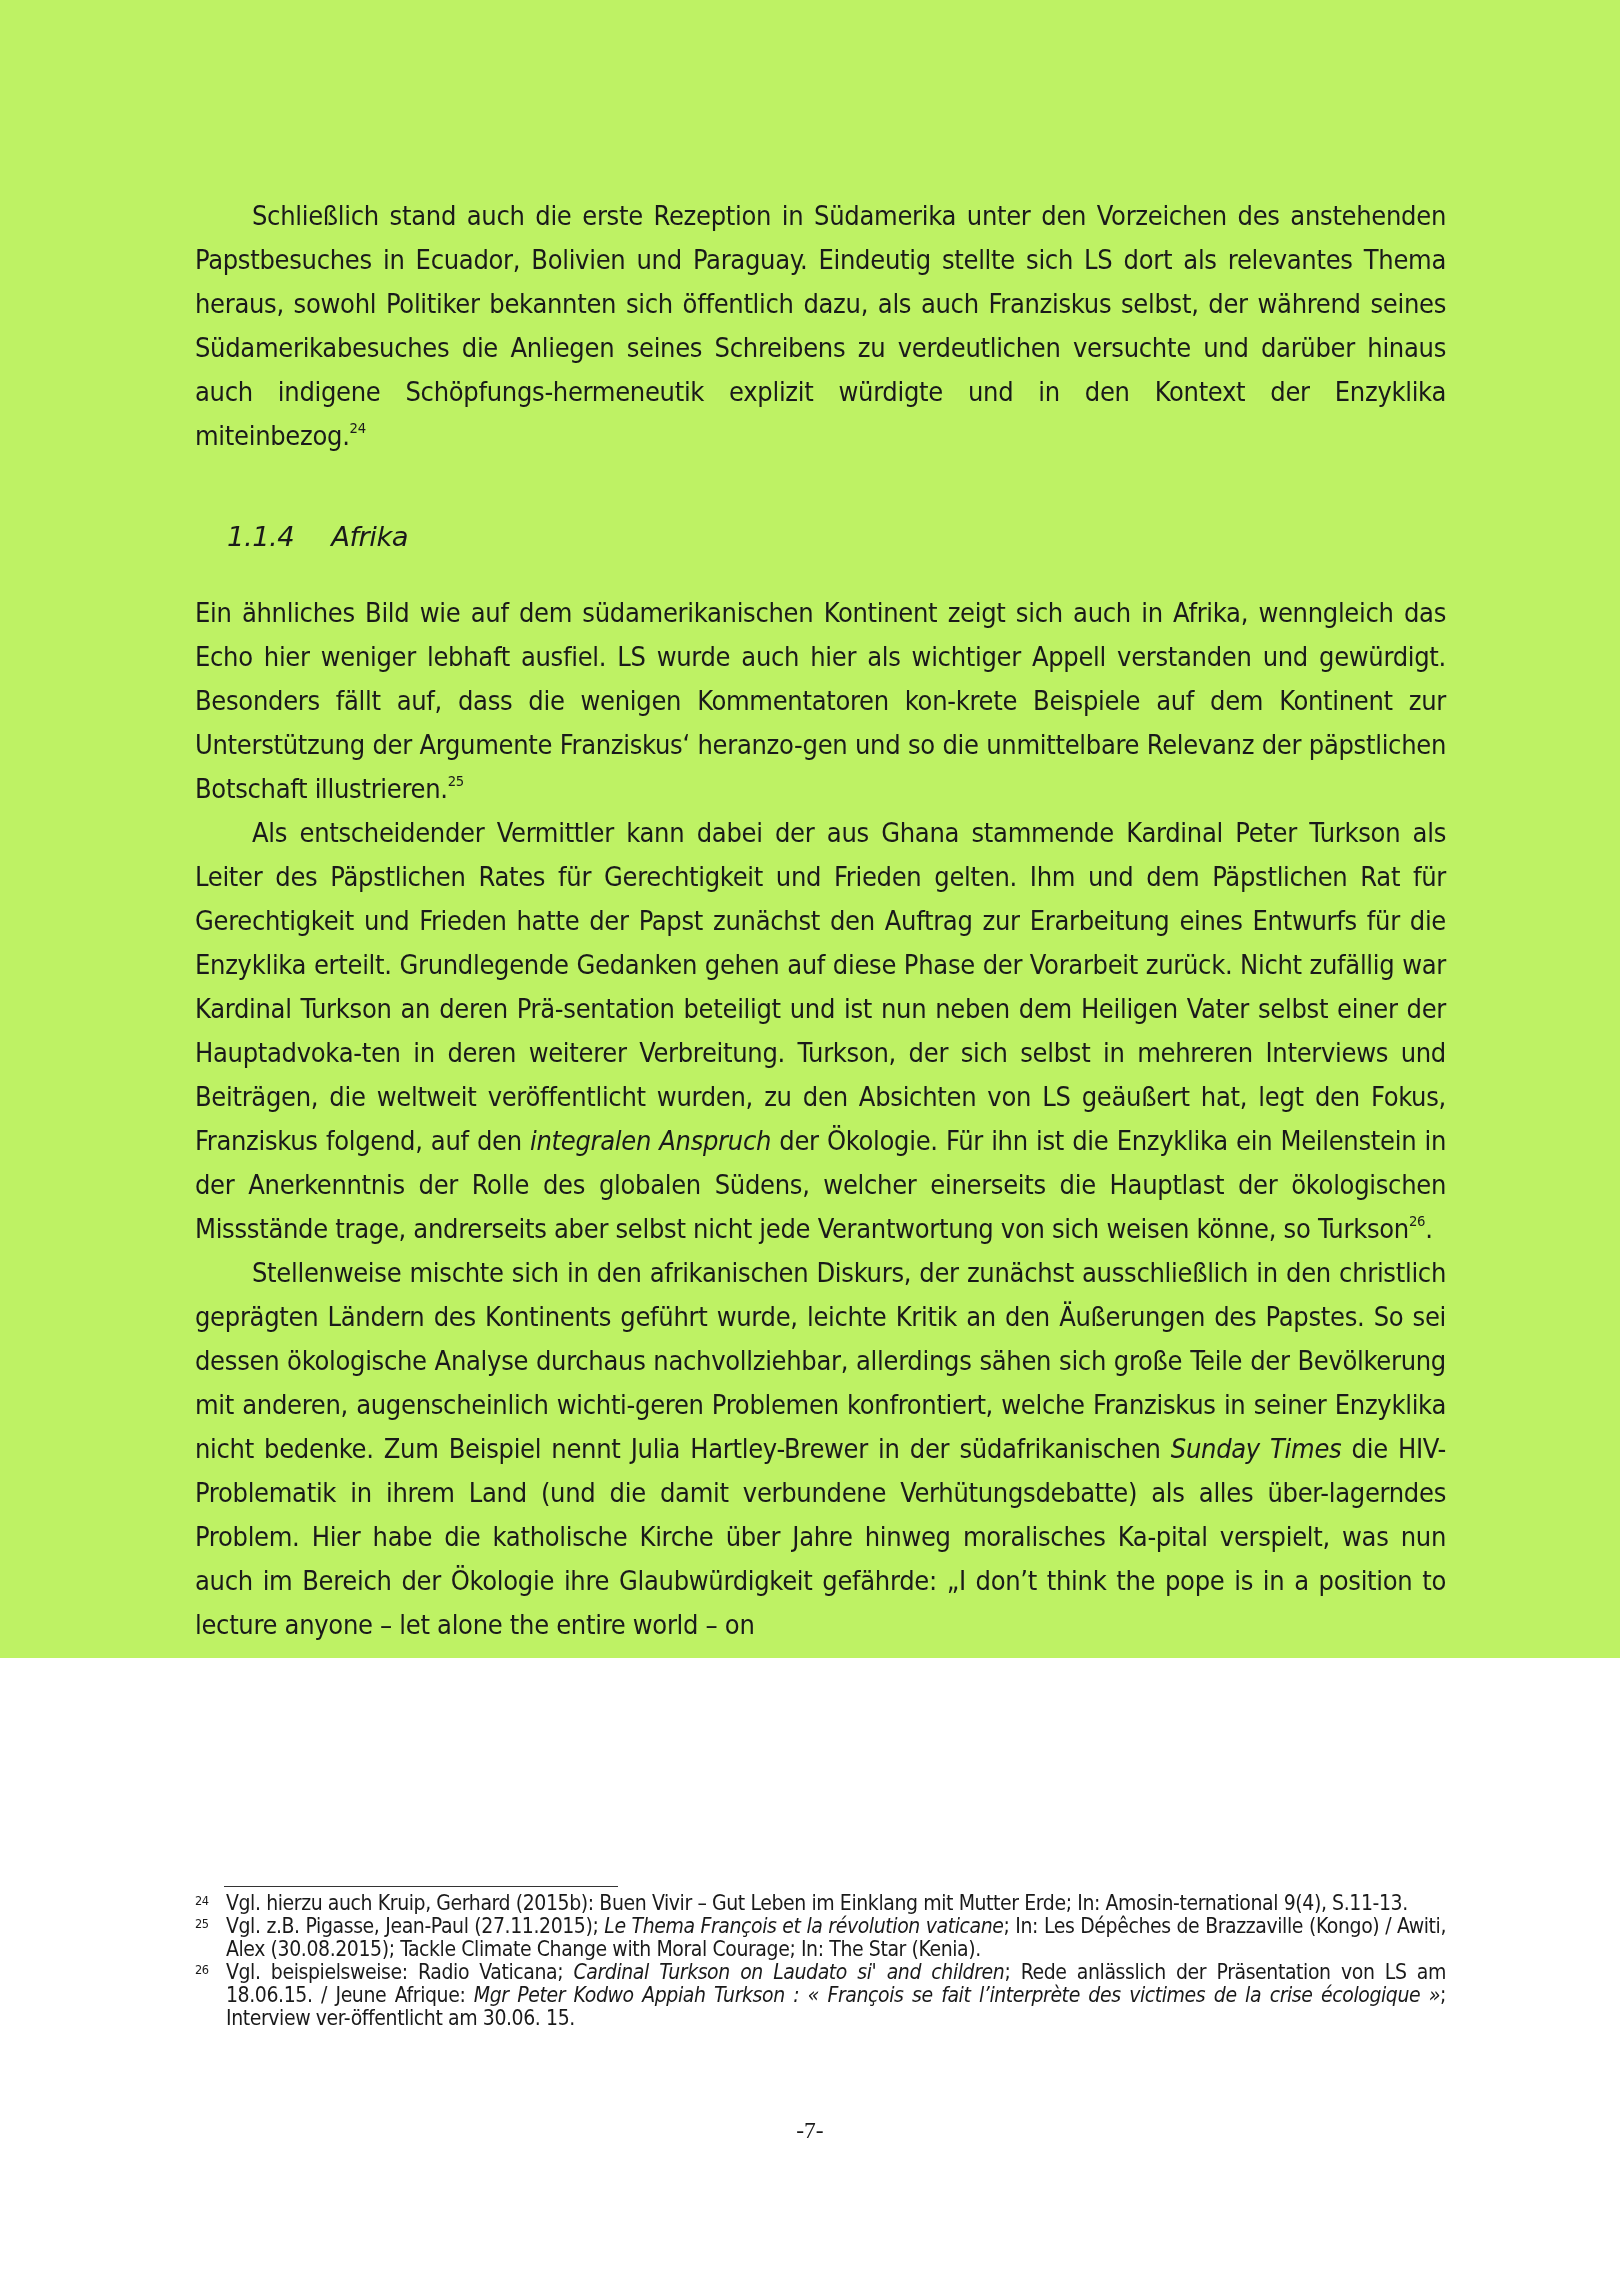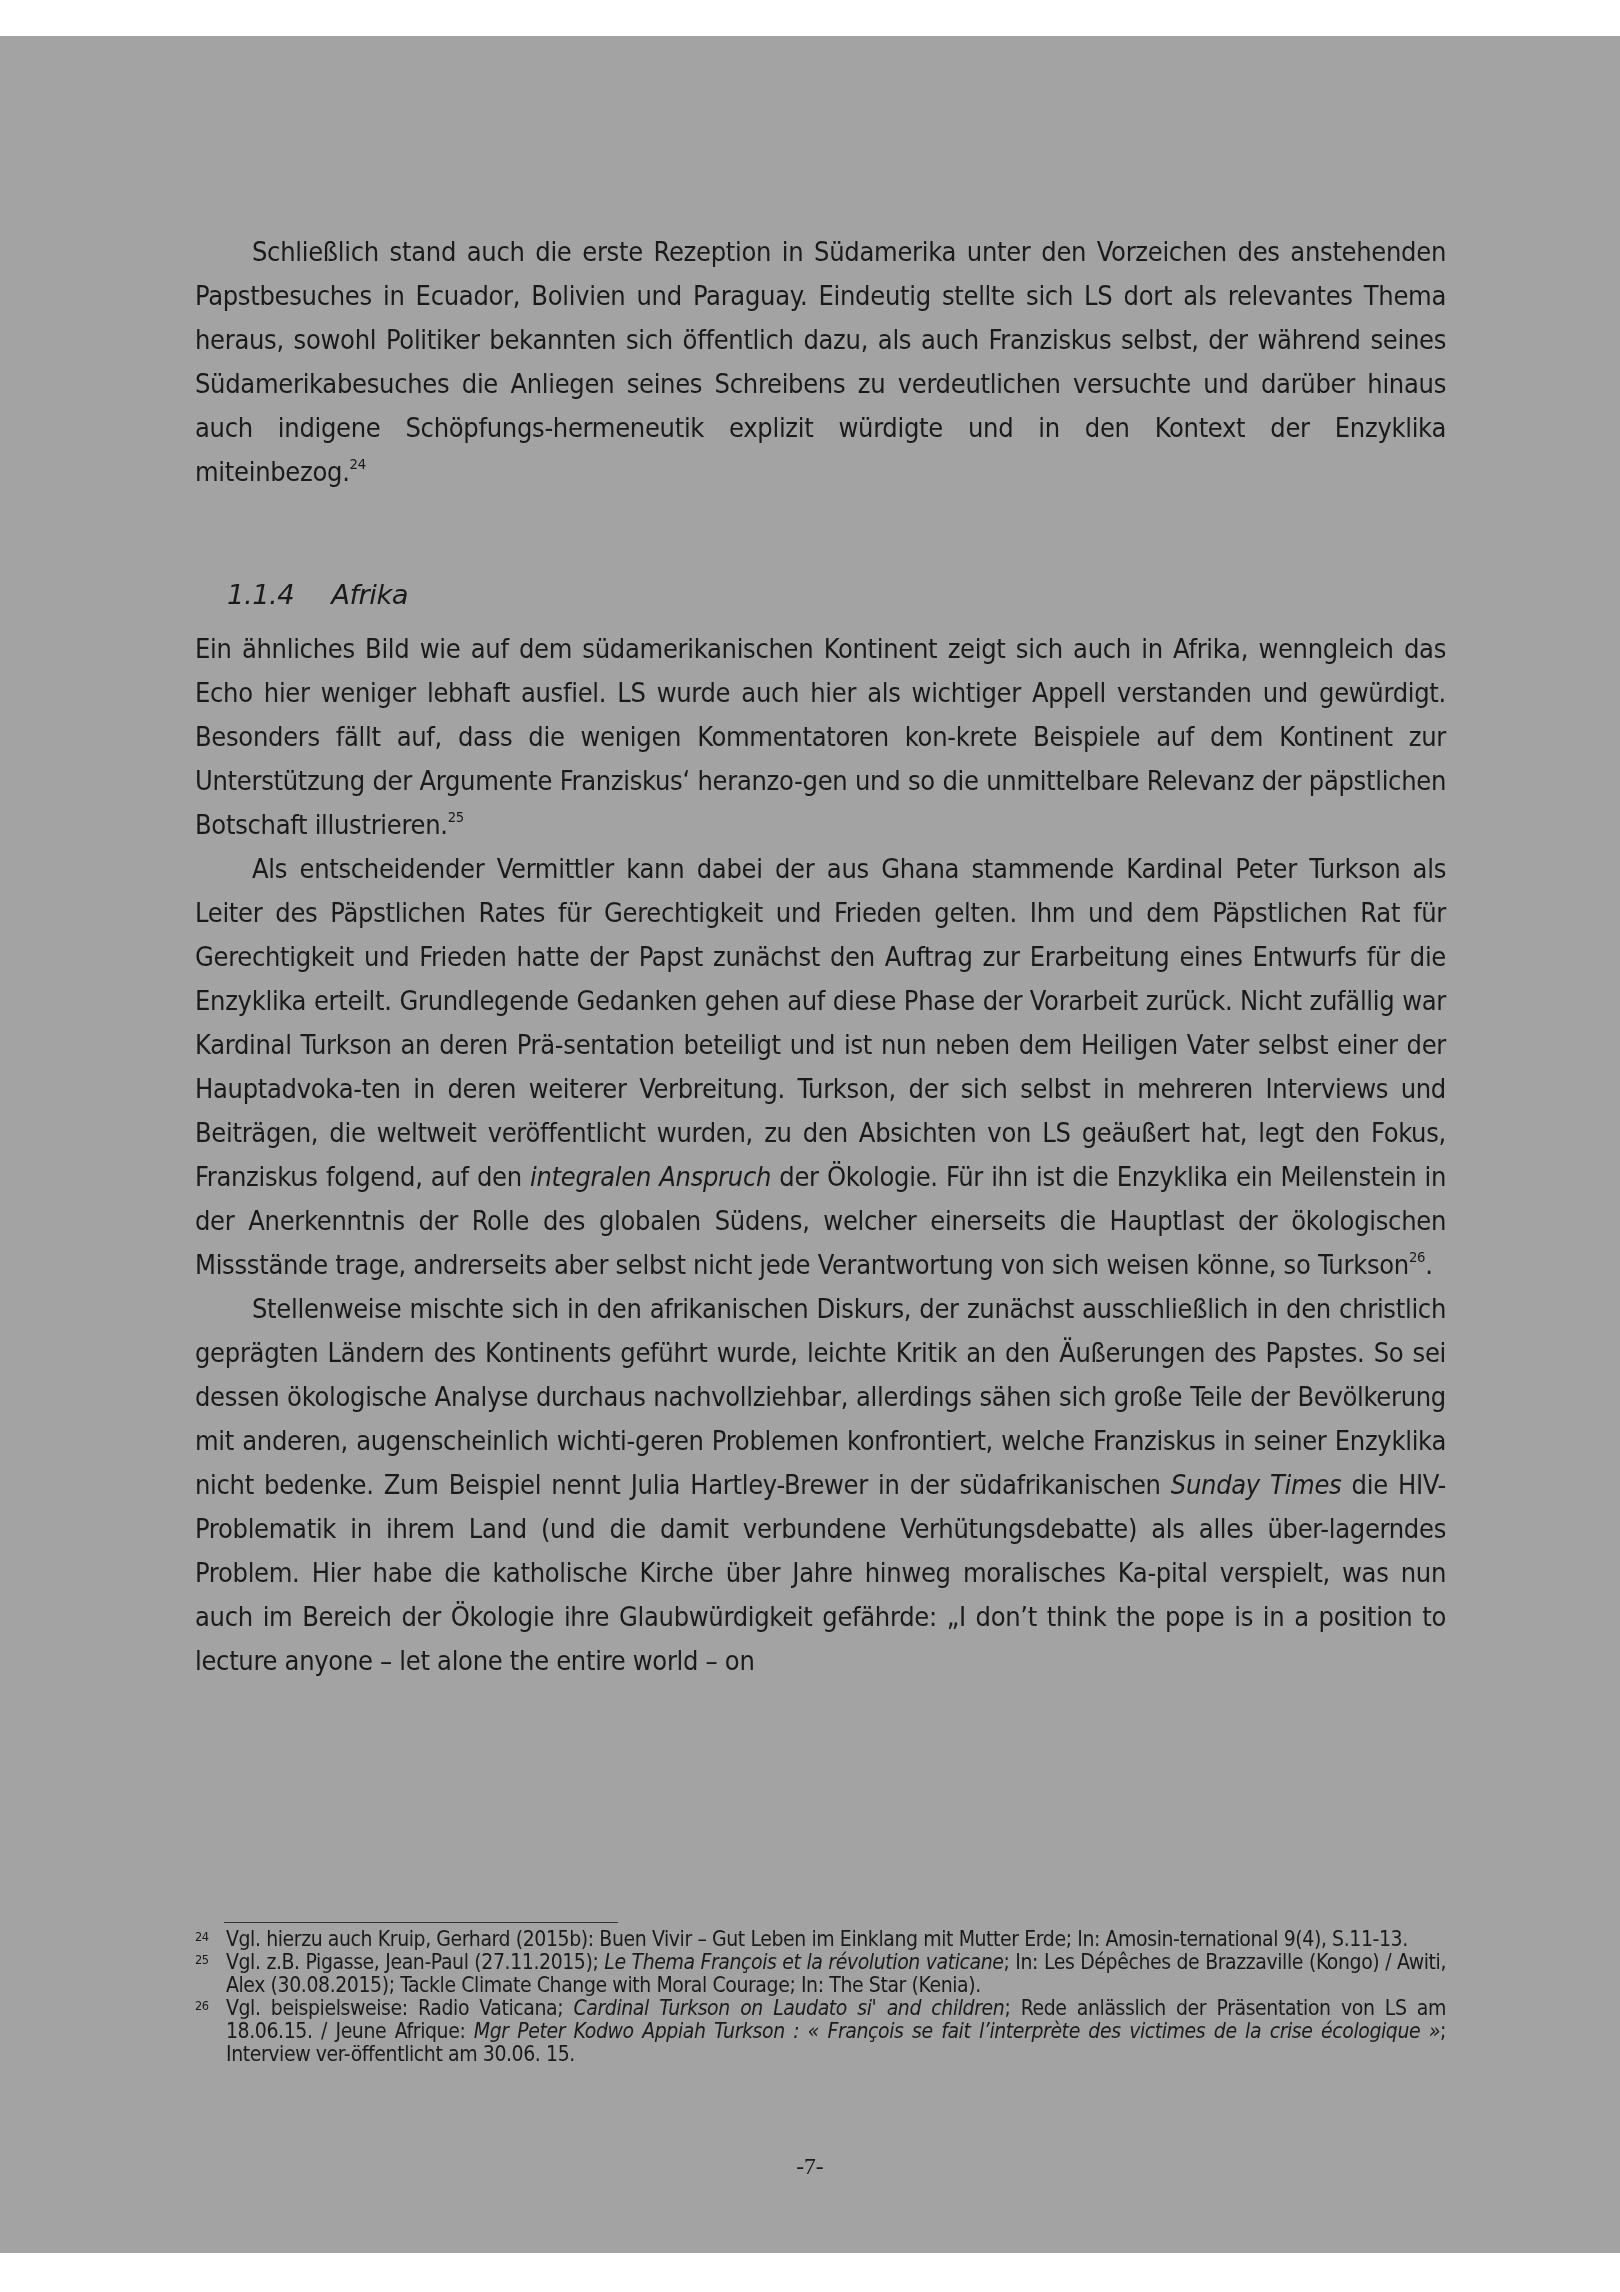--- a/index.html
+++ b/index.html
@@ -1,32 +1,31 @@
 <!DOCTYPE html>
 <html><head>
 <meta charset="utf-8">
 <style>
   html, body { margin: 0; padding: 0; background: #ffffff; }
   body { width: 1620px; height: 2293px; position: relative; overflow: hidden; }
   .page {
-    position: absolute; left: 0; top: 0; width: 1620px; height: 2217px;
-    background: #a3a3a3; color: #1a1a1a;
+    position: absolute; left: 0; top: 0; width: 1620px; height: 1658px;
+    background: #bef264; color: #1a1a1a;
     font-family: "DejaVu Sans Condensed", "Liberation Sans Narrow", "Liberation Sans", sans-serif;
-    margin-top: 36px;
   }
   .body-text {
     position: absolute; left: 195px; width: 1251px;
     font-size: 27px; line-height: 44px; text-align: justify;
     font-stretch: condensed; letter-spacing: -0.3px;
   }
   .para { margin: 0; text-indent: 0; }
   .para.indent { text-indent: 57px; }
   .sup { font-size: 14.7px; vertical-align: 11.8px; line-height: 0; }
   .heading {
-    position: absolute; left: 227px; top: 539px;
+    position: absolute; left: 227px; top: 517px;
     font-size: 27.4px; font-style: italic; line-height: 39px;
     font-family: "DejaVu Sans", sans-serif; letter-spacing: -0.5px;
   }
   .heading .num { margin-right: 37px; }
   .rule { position: absolute; left: 224px; top: 1886px; width: 394px; height: 0; border-top: 1.5px solid #333; }
   .footnotes {
     position: absolute; left: 195px; top: 1892px; width: 1251px;
     font-size: 21px; line-height: 23px; text-align: justify; letter-spacing: -0.4px;
   }
   .fn { position: relative; padding-left: 31px; margin: 0; }

